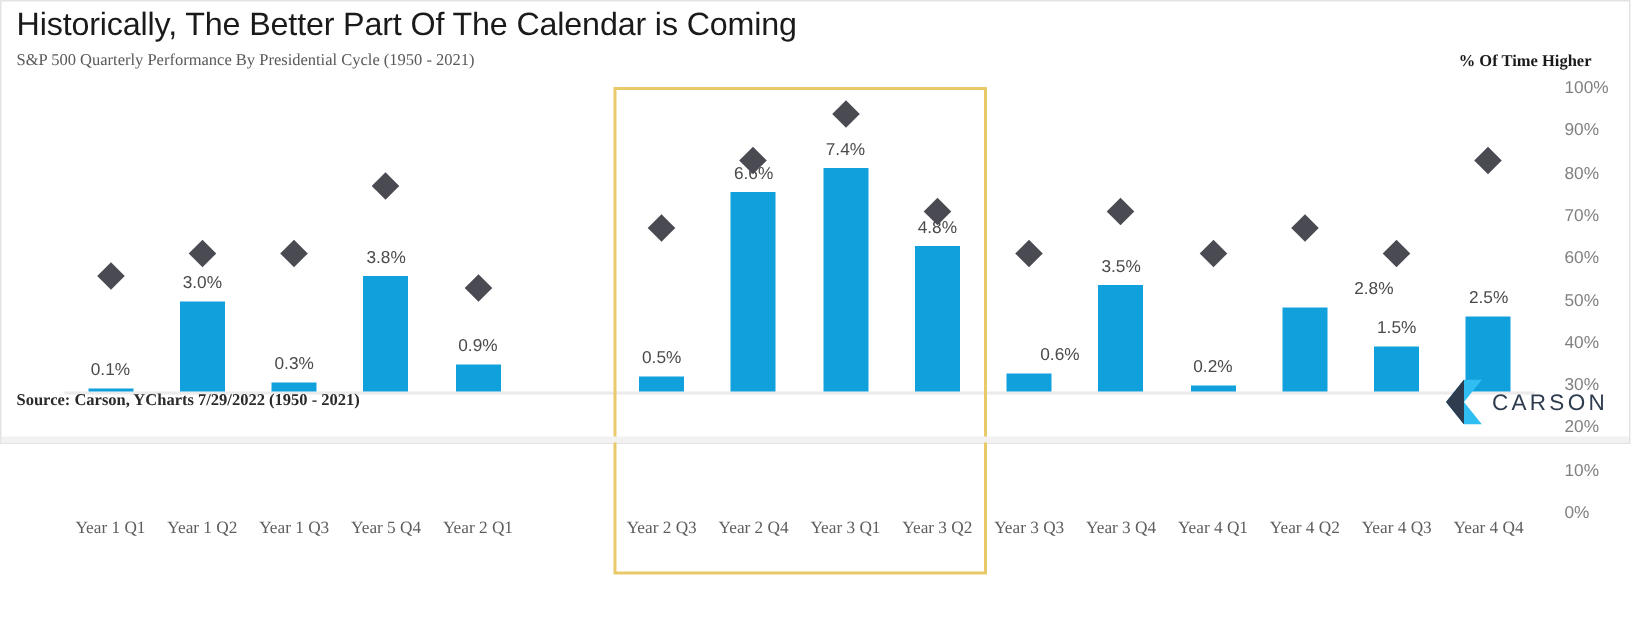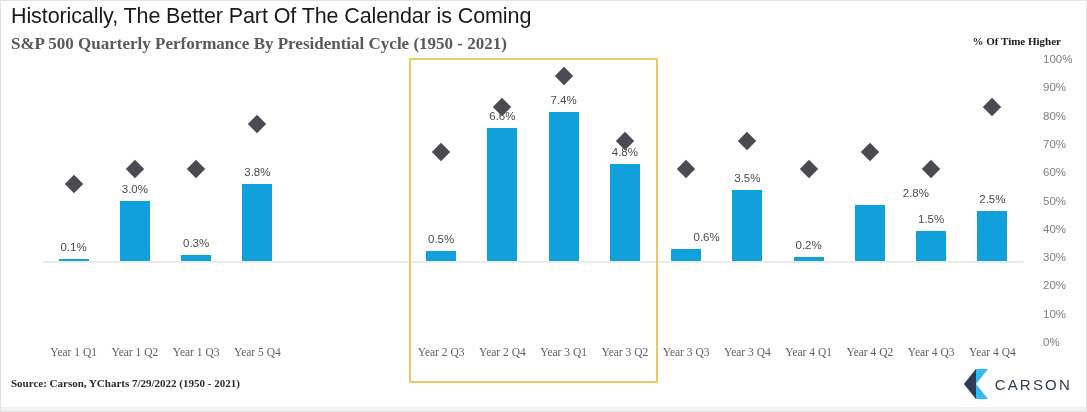--- a/index.html
+++ b/index.html
@@ -7,43 +7,43 @@
   body {
     width: 1087px;
     height: 412px;
     background: #ffffff;
     font-family: "Liberation Serif", serif;
     overflow: hidden;
   }
   .page {
     position: relative;
     width: 1087px;
-    height: 412px;
+    height: 296px;
     background: #ffffff;
     border: 1px solid #e3e3e3;
   }
 
   
   .title {
     position: absolute;
     left: 10px;
     top: 3px;
     font-family: "Liberation Sans", sans-serif;
     font-size: 21.5px;
     color: #1a1a1a;
     letter-spacing: -0.1px;
     white-space: nowrap;
   }
   .subtitle {
     position: absolute;
     left: 10px;
     top: 33px;
     font-family: "Liberation Serif", serif;
-    font-size: 17px;
-    font-weight: bold;
+    font-size: 11px;
+    font-weight: normal;
     color: #59595b;
     white-space: nowrap;
   }
   .right-axis-title {
     position: absolute;
     right: 25px;
     top: 34px;
     font-family: "Liberation Serif", serif;
     font-size: 11px;
     font-weight: bold;
@@ -200,20 +200,26 @@
         <div class="bar-label" style="top: 178.079px;">0.3%</div>
         <div class="diamond" style="top: 110.37px;"></div>
         <div class="xlabel">Year 1 Q3</div>
       </div>
       <div class="col" style="left: 183.75px; width: 61.25px;">
         <div class="bar" style="top: 125.329px; height: 76.8143px;"></div>
         <div class="bar-label" style="top: 107.329px;">3.8%</div>
         <div class="diamond" style="top: 65.09px;"></div>
         <div class="xlabel">Year 5 Q4</div>
       </div>
+      <div class="col" style="left: 245px; width: 61.25px;">
+        <div class="bar" style="top: 183.95px; height: 18.1929px;"></div>
+        <div class="bar-label" style="top: 165.95px;">0.9%</div>
+        <div class="diamond" style="top: 133.01px;"></div>
+        <div class="xlabel">Year 2 Q1</div>
+      </div>
       <div class="col" style="left: 367.5px; width: 61.25px;">
         <div class="bar" style="top: 192.036px; height: 10.1071px;"></div>
         <div class="bar-label" style="top: 174.036px;">0.5%</div>
         <div class="diamond" style="top: 93.39px;"></div>
         <div class="xlabel">Year 2 Q3</div>
       </div>
       <div class="col" style="left: 428.75px; width: 61.25px;">
         <div class="bar" style="top: 68.7286px; height: 133.414px;"></div>
         <div class="bar-label" style="top: 50.7286px;">6.6%</div>
         <div class="diamond" style="top: 48.11px;"></div>

